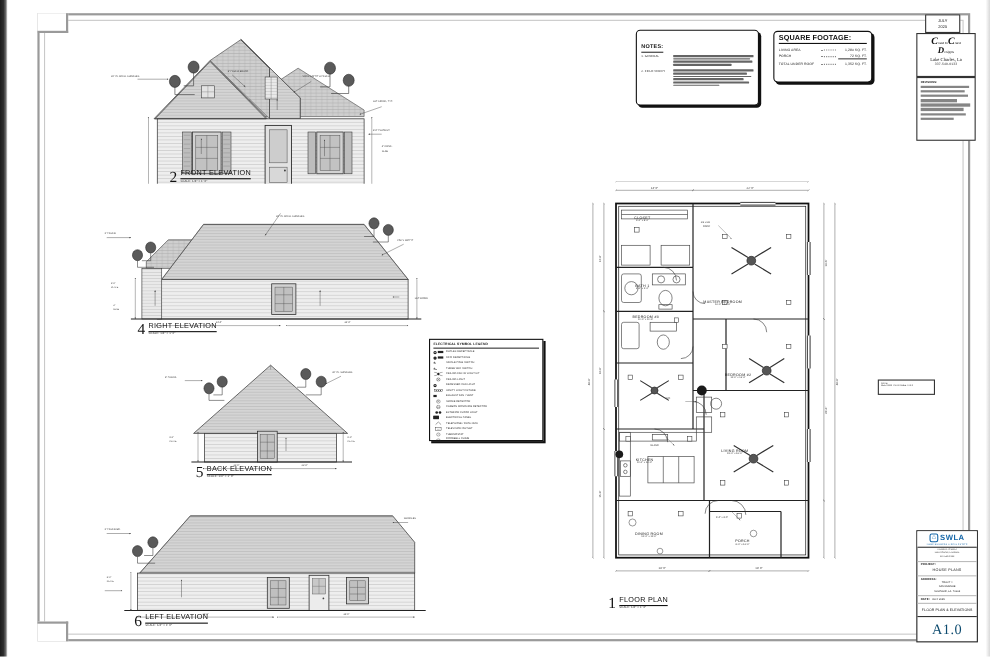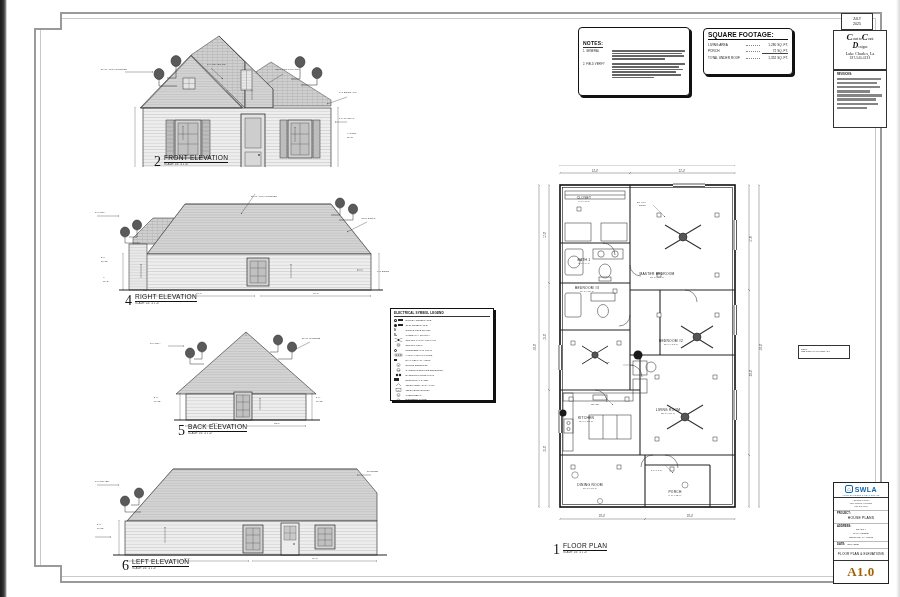--- a/index.html
+++ b/index.html
@@ -151,21 +151,21 @@
   .tb-sec { padding: 1.5px 3px; border-bottom: .6px solid #bbb; }
   .tb-lab { font-size: 2.6px; font-weight: bold; color: #111; letter-spacing: .1px; }
   .tb-val { font-size: 3.4px; color: #111; text-align: center; padding: 1px 0; letter-spacing: .2px; }
   .tb-val-sm { font-size: 2.4px; color: #222; text-align: center; line-height: 1.5; }
   .tb-sheetname {
     font-size: 3.2px; color: #111; text-align: center; padding: 3px 1px;
     line-height: 1.5; border-bottom: .8px solid #333; letter-spacing: .1px;
   }
   .tb-sheetno {
     flex: 1; display: flex; align-items: center; justify-content: center;
-    font-size: 13px; font-weight: bold; color: #a16207; letter-spacing: .5px;
+    font-size: 13px; font-weight: normal; color: #0c4a6e; letter-spacing: .5px;
     font-family: "Liberation Serif", serif;
   }
 
   
   .elec-legend {
     position: absolute; left: 390px; top: 308px; width: 104px; height: 93px;
     background: #fff; border: 1.1px solid #111;
     box-shadow: 2px 2px 0 #111;
     padding: 2px 3px;
   }

